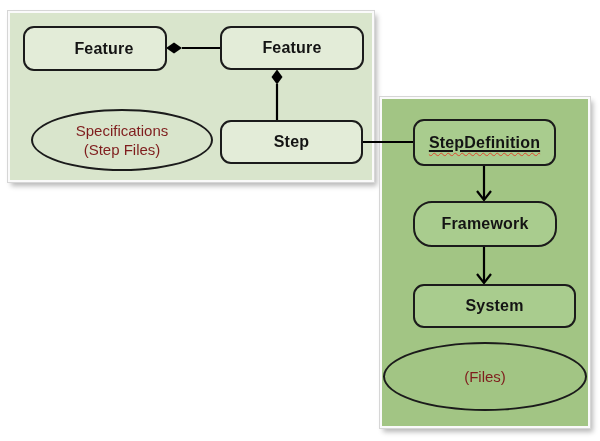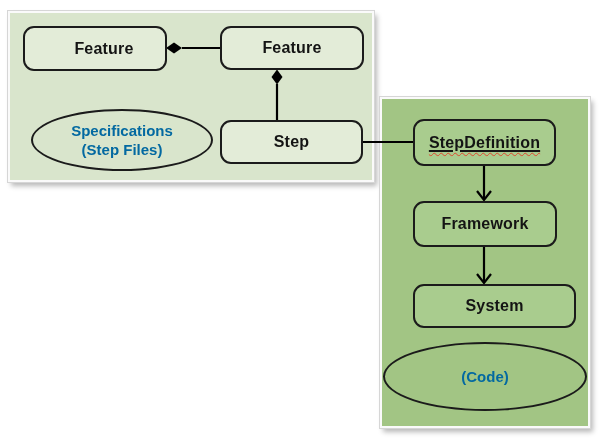--- a/index.html
+++ b/index.html
@@ -49,21 +49,21 @@
     z-index: 3;
     letter-spacing: 0.2px;
   }
   .node.spec-node { background: #e3ecd8; }
   .node.impl-node { background: #a9cc8e; }
 
   .feature-box      { left: 23px;  top: 26px;  width: 144px; height: 45px; padding-left: 18px; }
   .scenario-box     { left: 220px; top: 26px;  width: 144px; height: 44px; }
   .step-box         { left: 220px; top: 120px; width: 143px; height: 44px; }
   .stepdef-box      { left: 413px; top: 119px; width: 143px; height: 47px; }
-  .framework-box    { left: 413px; top: 201px; width: 144px; height: 46px; }
+  .framework-box    { left: 413px; top: 201px; width: 144px; height: 46px; border-radius: 19px; }
   .system-box       { left: 413px; top: 284px; width: 163px; height: 44px; }
 
   
   .u-solid {
     text-decoration: underline;
     text-decoration-thickness: 1.5px;
     text-underline-offset: 2px;
   }
   .u-wavy {
     text-decoration: underline;
@@ -74,21 +74,21 @@
   }
 
   
   .ellipse {
     position: absolute;
     border: 2.5px solid #1b1b1b;
     border-radius: 50%;
     background: transparent;
     display: flex; flex-direction: column;
     align-items: center; justify-content: center;
-    font-weight: bold; font-size: 15px; color: #0369a1;
+    font-weight: normal; font-size: 15px; color: #7f1d1d;
     line-height: 1.3;
     z-index: 3;
     text-align: center;
   }
   .spec-ellipse { left: 31px;  top: 109px; width: 182px; height: 62px; }
   .impl-ellipse { left: 383px; top: 342px; width: 204px; height: 69px; }
 </style>
 </head>
 <body>
 
@@ -131,16 +131,16 @@
   <div class="node impl-node stepdef-box">
     <span class="u-solid"><span class="u-wavy">StepDefinition</span></span>
   </div>
   <div class="node impl-node framework-box">
     <span>Framework</span>
   </div>
   <div class="node impl-node system-box">
     <span>System</span>
   </div>
   <div class="ellipse impl-ellipse">
-    <span>(Code)</span>
+    <span>(Files)</span>
   </div>
 
 </div>
 
 </body></html>

